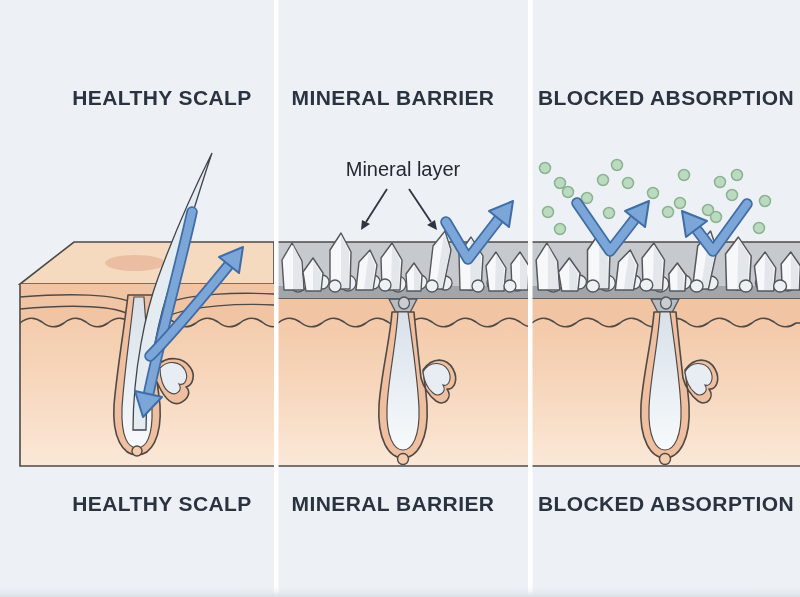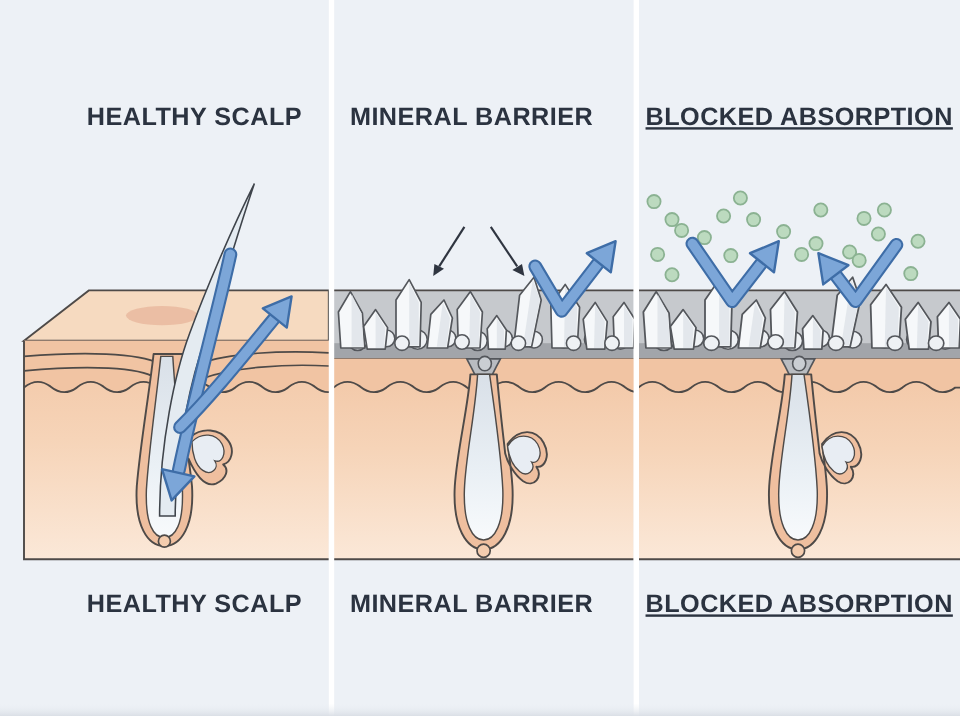--- a/index.html
+++ b/index.html
@@ -16,21 +16,21 @@
     position:relative; width:800px; height:597px; overflow:hidden;
     background:var(--c-bg);
     font-family:"Liberation Sans", sans-serif;
   }
   .stage svg{position:absolute;left:0;top:0;display:block;}
   .panel-title{
     position:absolute; height:26px; display:flex; align-items:center; justify-content:center;
     font-size:21px; font-weight:600; letter-spacing:.4px; color:var(--c-title); white-space:nowrap;
   }
   .top-row{top:85px;} .bottom-row{top:491px;}
-  .pt-1{left:0;width:324px;} .pt-2{left:268px;width:250px;} .pt-3{left:532px;width:268px;text-decoration:underline;}
+  .pt-1{left:0;width:324px;} .pt-2{left:268px;width:250px;} .pt-3{left:532px;width:268px;}
   .annotation{
     position:absolute; left:278px; width:250px; top:158px; text-align:center;
     font-size:20px; font-weight:400; color:var(--c-annot);
   }
   
   .outl{stroke:var(--c-outline);fill:none;}
   .band{fill:var(--c-band);} .band-dark{fill:var(--c-band-dark);}
   .crystal{fill:var(--c-crystal);stroke:var(--c-grey-outline);stroke-width:1.4;stroke-linejoin:round;}
   .cshade{fill:var(--c-crystal-shade);opacity:.85;}
   .pebble{fill:var(--c-pebble);stroke:var(--c-grey-outline);stroke-width:1.3;}
@@ -222,18 +222,19 @@
 
   <rect x="274" y="0" width="4.5" height="597" fill="var(--c-divider)"></rect>
   <rect x="528" y="0" width="4.5" height="597" fill="var(--c-divider)"></rect>
   <rect x="0" y="586" width="800" height="11" fill="url(#fadeBottom)"></rect>
 </svg>
 
 <div class="panel-title top-row pt-1">HEALTHY SCALP</div>
 <div class="panel-title top-row pt-2">MINERAL BARRIER</div>
 <div class="panel-title top-row pt-3">BLOCKED ABSORPTION</div>
 
+<div class="annotation">Mineral layer</div>
 
 <div class="panel-title bottom-row pt-1">HEALTHY SCALP</div>
 <div class="panel-title bottom-row pt-2">MINERAL BARRIER</div>
 <div class="panel-title bottom-row pt-3">BLOCKED ABSORPTION</div>
 
 </div>
 
 </body></html>

